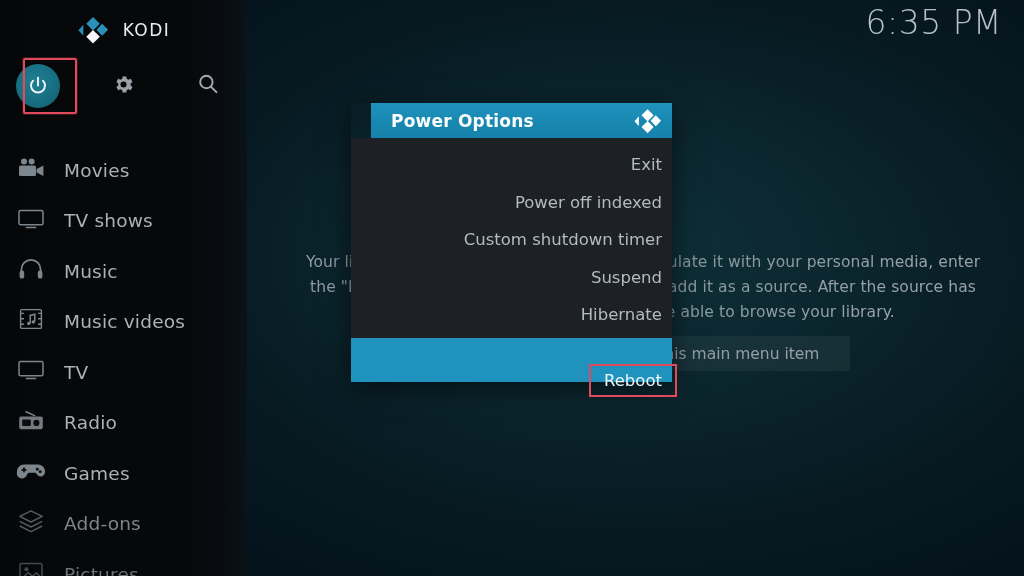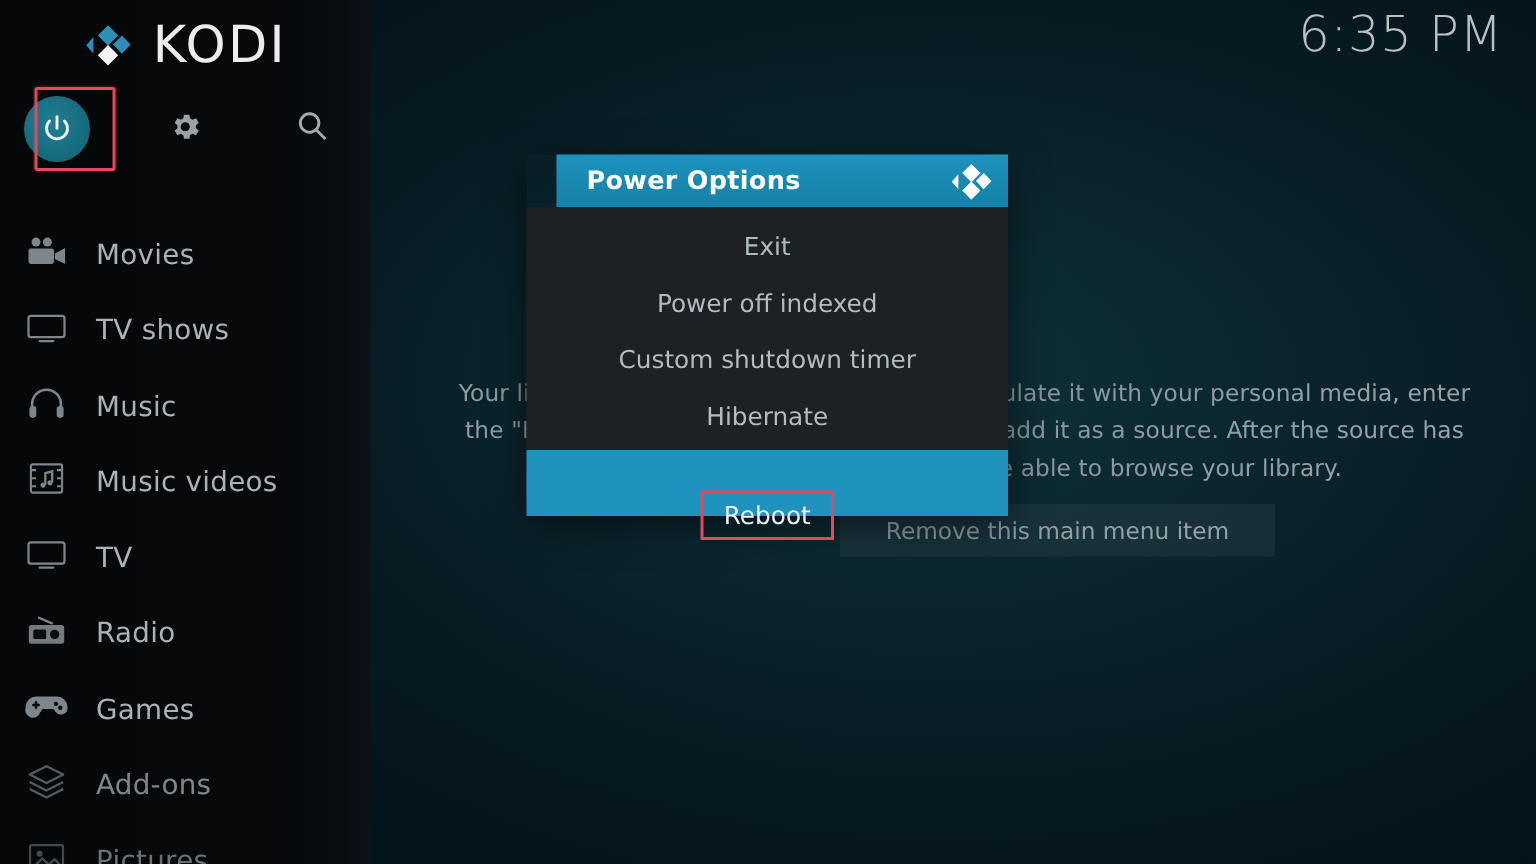--- a/index.html
+++ b/index.html
@@ -29,21 +29,21 @@
     position:absolute; left:0; top:0; width:247px; height:576px;
     background:linear-gradient(90deg,#060708 0%, #06080a 72%, #090d11 92%, #0a1319 100%);
     z-index:5;
   }
   .brand {
     position:absolute; left:0; top:6px; width:247px; height:48px;
     display:flex; align-items:center; justify-content:center; gap:13px;
   }
   .brand-logo { width:33px; height:30px; display:block; }
   .brand-text {
-    color:#e9edf0; font-size:34px; letter-spacing:1.5px; font-weight:400;
+    color:#e9edf0; font-size:17px; letter-spacing:1.5px; font-weight:400;
     font-family:"DejaVu Sans","Liberation Sans",sans-serif;
   }
 
   .toprow { position:absolute; left:0; top:60px; width:247px; height:52px; }
   .tbtn {
     position:absolute; top:0; width:52px; height:52px;
     display:flex; align-items:center; justify-content:center;
   }
   .tbtn.power { left:12px; }
   .tbtn.gear  { left:97px; }
@@ -111,21 +111,21 @@
     display:flex; align-items:center; padding:0 9px 0 20px;margin-left:20px;
   }
   .dlg-title {
     color:#fbfdfe; font-size:17px; font-weight:700; letter-spacing:.2px; flex:1;
   }
   .dlg-logo { width:30px; height:26px; display:block; }
   .dlg-body {
     background:#1d2126; padding:8px 0 0 0;
   }
   .opt {
-    height:37.5px; display:flex; align-items:center; justify-content:center;
+    height:37.5px; display:flex; align-items:center; justify-content:flex-end;
     color:#b2bbc1; font-size:16.5px; position:relative;
   }
   .opt.selected {
     background:#1f93bd; color:#eaf6fb; height:38px; margin-top:4px;
   }
   .opt-inner { position:relative; display:inline-block; padding:2px 10px; }
   .opt.selected .opt-inner {
     outline:2px solid #e04a5c; outline-offset:3px;margin-top:48px;
   }
   .dlg-foot { height:6px; background:#1f93bd; }
@@ -315,20 +315,23 @@
       </div>
 
       <div class="opt">
         <span class="opt-inner">Power off indexed</span>
       </div>
 
       <div class="opt">
         <span class="opt-inner">Custom shutdown timer</span>
       </div>
 
+      <div class="opt">
+        <span class="opt-inner">Suspend</span>
+      </div>
 
       <div class="opt">
         <span class="opt-inner">Hibernate</span>
       </div>
 
       <div class="opt selected">
         <span class="opt-inner">Reboot</span>
       </div>
 
     </div>

